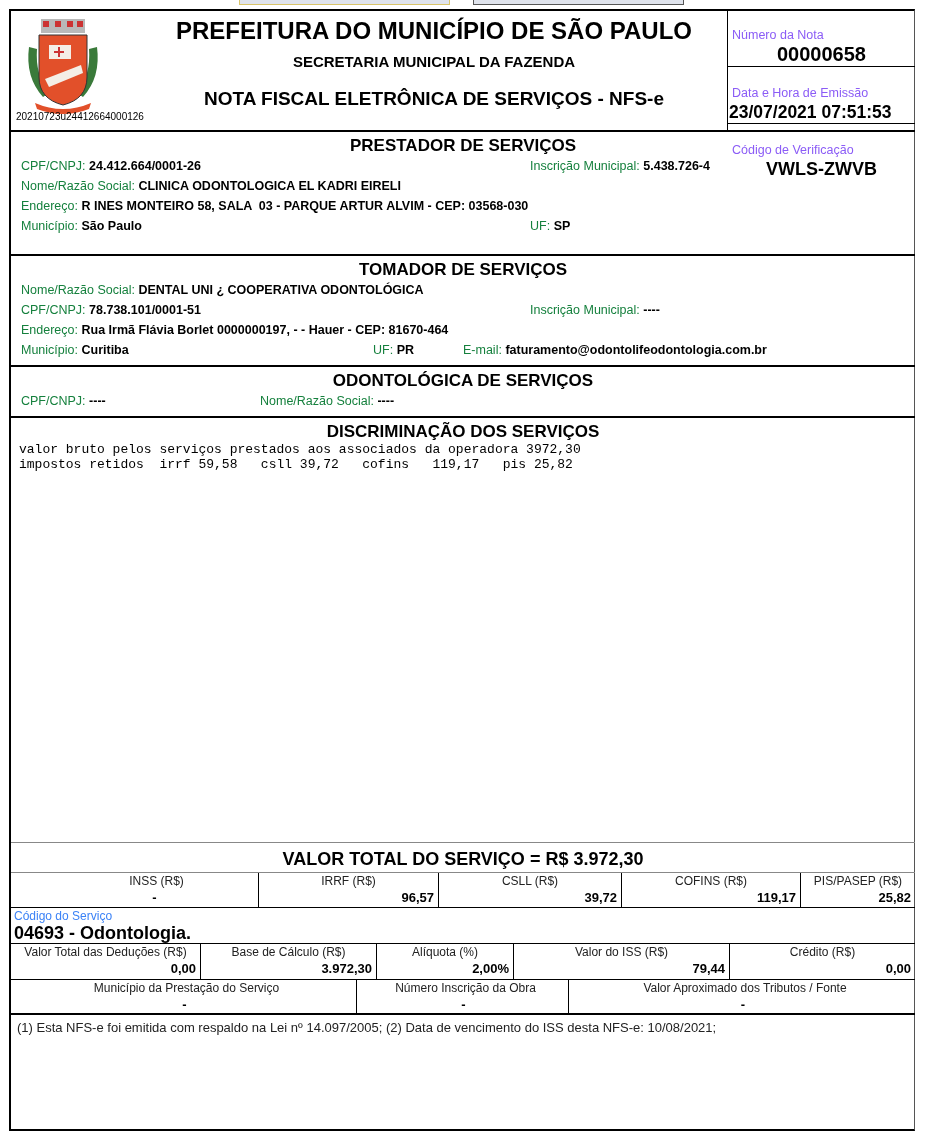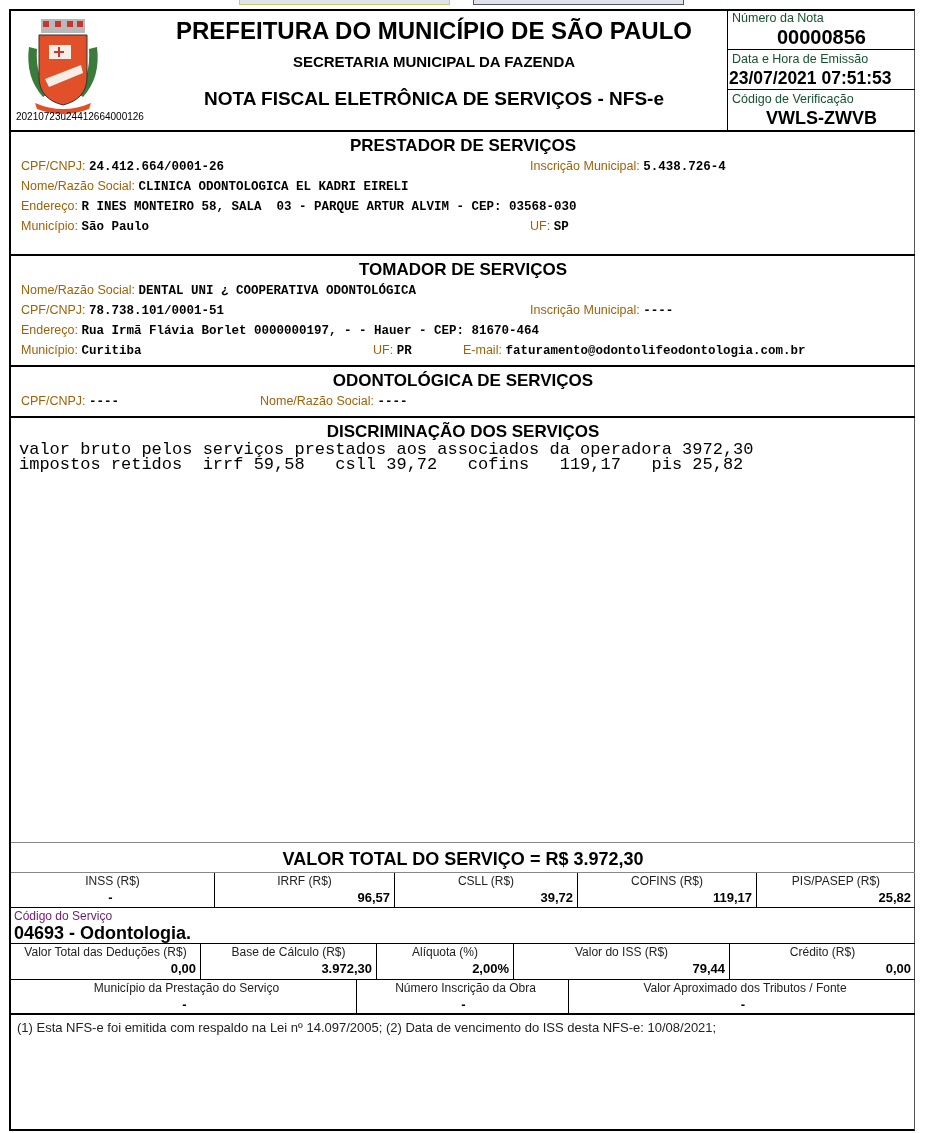--- a/index.html
+++ b/index.html
@@ -14,48 +14,48 @@
          border: 2px solid #000; border-right: 1px solid #555; }
 
   
   .header { position: absolute; left: 0; top: 0; width: 904px; height: 121px; border-bottom: 2px solid #000; }
   .logo { position: absolute; left: 12px; top: 6px; width: 80px; height: 100px; }
   .logo-id { position: absolute; left: 5px; top: 100px; font-size: 10px; letter-spacing: 0; }
   .h-title { position: absolute; left: 130px; top: 6px; width: 586px; text-align: center; font-weight: bold; font-size: 24px; }
   .h-sub { position: absolute; left: 130px; top: 42px; width: 586px; text-align: center; font-weight: bold; font-size: 15px; }
   .h-nfse { position: absolute; left: 130px; top: 77px; width: 586px; text-align: center; font-weight: bold; font-size: 19px; }
   .h-right { position: absolute; left: 716px; top: 0; width: 188px; height: 119px; border-left: 1px solid #000; }
-  .h-right .lbl { font-size: 12.5px; padding-left: 4px; line-height: 15px; color: #14532d; }
+  .h-right .lbl { font-size: 12.5px; padding-left: 4px; line-height: 15px; color: #8b5cf6; margin-top: 17px; }
   .h-right .val { font-weight: bold; font-size: 19px; text-align: center; line-height: 19px; }
   .h-right .cell { border-bottom: 1px solid #000; }
   .h-right .cell:last-child { border-bottom: none; }
 
   .sec-title { text-align: center; font-weight: bold; font-size: 17px; line-height: 20px; }
   .row { position: relative; height: 20px; font-size: 12.5px; line-height: 20px; padding-left: 10px; }
-  .row .k { color: #a16207; margin-top: 24px; }
-  .row .v { font-weight: bold; font-family: Liberation Mono, monospace; }
+  .row .k { color: #15803d; margin-top: 24px; }
+  .row .v { font-weight: bold; }
   .abs { position: absolute; top: 0; }
 
   .prestador { position: absolute; left: 0; top: 121px; width: 904px; height: 124px; border-bottom: 2px solid #000; padding-top: 4px; }
   .tomador { position: absolute; left: 0; top: 245px; width: 904px; height: 111px; border-bottom: 2px solid #000; padding-top: 4px; }
   .interm { position: absolute; left: 0; top: 356px; width: 904px; height: 51px; border-bottom: 2px solid #000; padding-top: 4px; }
   .discr { position: absolute; left: 0; top: 407px; width: 904px; height: 425px; border-bottom: 1px solid #888; padding-top: 4px; }
-  .discr pre { font-family: "Liberation Mono", monospace; font-size: 17px; line-height: 15px; padding-left: 8px; }
+  .discr pre { font-family: "Liberation Mono", monospace; font-size: 13px; line-height: 15px; padding-left: 8px; }
 
   .total { position: absolute; left: 0; top: 832px; width: 904px; height: 30px; border-bottom: 1px solid #888; text-align: center;
            font-weight: bold; font-size: 18px; line-height: 32px; }
   .taxes { position: absolute; left: 0; top: 862px; width: 904px; height: 35px; display: flex; border-bottom: 1px solid #000; }
   .taxes .c { border-right: 1px solid #000; font-size: 12px; }
   .taxes .c:last-child { border-right: none; }
   .c .tl { text-align: center; color: #222; line-height: 16px; }
   .c .tv { text-align: right; font-weight: bold; font-size: 13px; padding-right: 4px; line-height: 17px; }
   .c .tv.center { text-align: center; }
 
   .codigo { position: absolute; left: 0; top: 897px; width: 904px; height: 36px; border-bottom: 1px solid #000; font-size: 12px; padding-left: 3px; }
-  .codigo .lbl { line-height: 16px; color: #701a75; }
+  .codigo .lbl { line-height: 16px; color: #3b82f6; }
   .codigo .val { font-weight: bold; font-size: 18px; line-height: 18px; }
 
   .calc { position: absolute; left: 0; top: 933px; width: 904px; height: 36px; display: flex; border-bottom: 1px solid #000; }
   .calc .c { border-right: 1px solid #000; font-size: 12px; }
   .calc .c:last-child { border-right: none; }
 
   .local { position: absolute; left: 0; top: 969px; width: 904px; height: 35px; display: flex; border-bottom: 2px solid #000; }
   .local .c { border-right: 1px solid #000; font-size: 12px; padding-left: 6px; }
   .local .c:last-child { border-right: none; }
 
@@ -85,21 +85,21 @@
       <path d="M22 62 L58 48 L60 56 L26 70 Z" fill="#f4eee6"></path>
       <path d="M12 86 Q40 98 68 86 L66 92 Q40 102 14 92 Z" fill="#e2502a"></path>
     </svg>
     <div class="logo-id">20210723u24412664000126</div>
     <div class="h-title">PREFEITURA DO MUNICÍPIO DE SÃO PAULO</div>
     <div class="h-sub">SECRETARIA MUNICIPAL DA FAZENDA</div>
     <div class="h-nfse">NOTA FISCAL ELETRÔNICA DE SERVIÇOS - NFS-e</div>
     <div class="h-right">
       <div class="cell" style="height:39px;">
         <div class="lbl">Número da Nota</div>
-        <div class="val" style="font-size:20px;line-height:22px;">00000856</div>
+        <div class="val" style="font-size:20px;line-height:22px;">00000658</div>
       </div>
       <div class="cell" style="height:40px;">
         <div class="lbl" style="padding-top:2px;">Data e Hora de Emissão</div>
         <div class="val" style="font-size:17.5px;line-height:22px;text-align:left;padding-left:1px;">23/07/2021 07:51:53</div>
       </div>
       <div class="cell" style="height:40px;">
         <div class="lbl" style="padding-top:2px;">Código de Verificação</div>
         <div class="val" style="font-size:18px;line-height:22px;">VWLS-ZWVB</div>
       </div>
     </div>
@@ -179,21 +179,21 @@
 
   <div class="discr">
     <div class="sec-title">DISCRIMINAÇÃO DOS SERVIÇOS</div>
     <pre>valor bruto pelos serviços prestados aos associados da operadora 3972,30
 impostos retidos  irrf 59,58   csll 39,72   cofins   119,17   pis 25,82</pre>
   </div>
 
   <div class="total">VALOR TOTAL DO SERVIÇO = R$ 3.972,30</div>
 
   <div class="taxes">
-    <div class="c" style="width:204px;">
+    <div class="c" style="width:204px;margin-left:44px;">
       <div class="tl">INSS (R$)</div>
       <div class="tv center">-</div>
     </div>
     <div class="c" style="width:180px;">
       <div class="tl">IRRF (R$)</div>
       <div class="tv">96,57</div>
     </div>
     <div class="c" style="width:183px;">
       <div class="tl">CSLL (R$)</div>
       <div class="tv">39,72</div>

